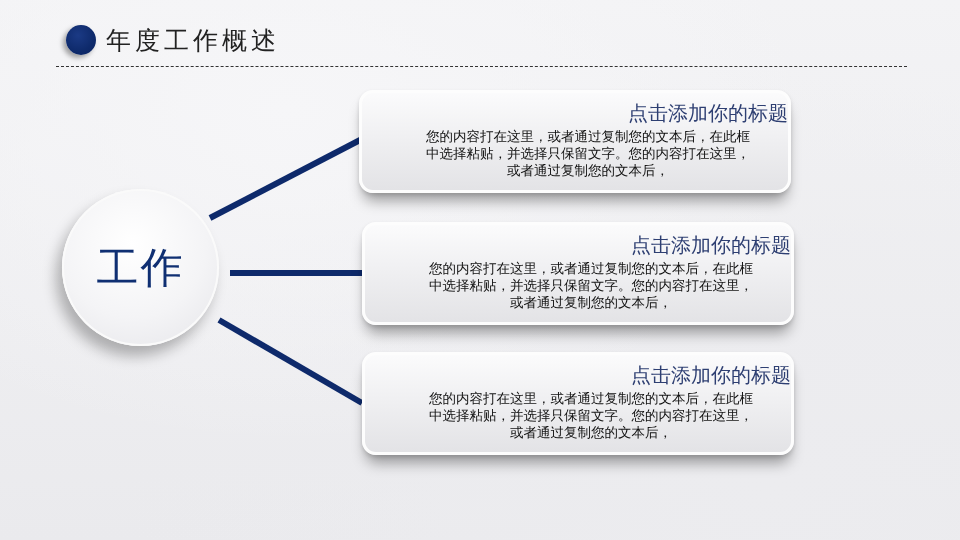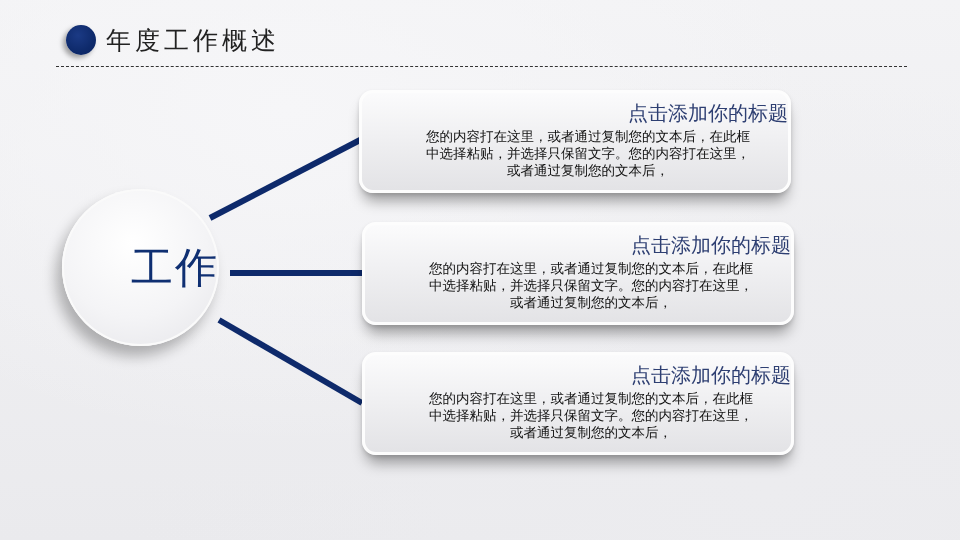--- a/index.html
+++ b/index.html
@@ -33,21 +33,21 @@
       border-top: 1.3px dashed #333;
     }
 
     .connectors { position: absolute; left: 0; top: 0; width: 960px; height: 540px; }
 
     .hub {
       position: absolute; left: 62px; top: 189px; width: 157px; height: 157px;
       border-radius: 50%;
       background: radial-gradient(circle at 45% 35%, #ffffff 0%, #f4f4f6 55%, #e4e4e8 100%);
       box-shadow: -6px 10px 14px rgba(0,0,0,0.28), inset 0 0 0 2px #fafafa;
-      display: flex; flex-direction: column; align-items: flex-end; justify-content: center;
+      display: flex; flex-direction: column; align-items: center; justify-content: center;
     }
     .hub-line {
       font-size: 42px; color: #0f2f72; line-height: 52px; letter-spacing: 2px;
       font-family: "DejaVu Sans", sans-serif;
     }
 
     .card {
       position: absolute; width: 432px; height: 103px;
       border-radius: 14px;
       background: linear-gradient(180deg, #fbfbfc 0%, #f0f0f2 45%, #e3e3e6 100%);

